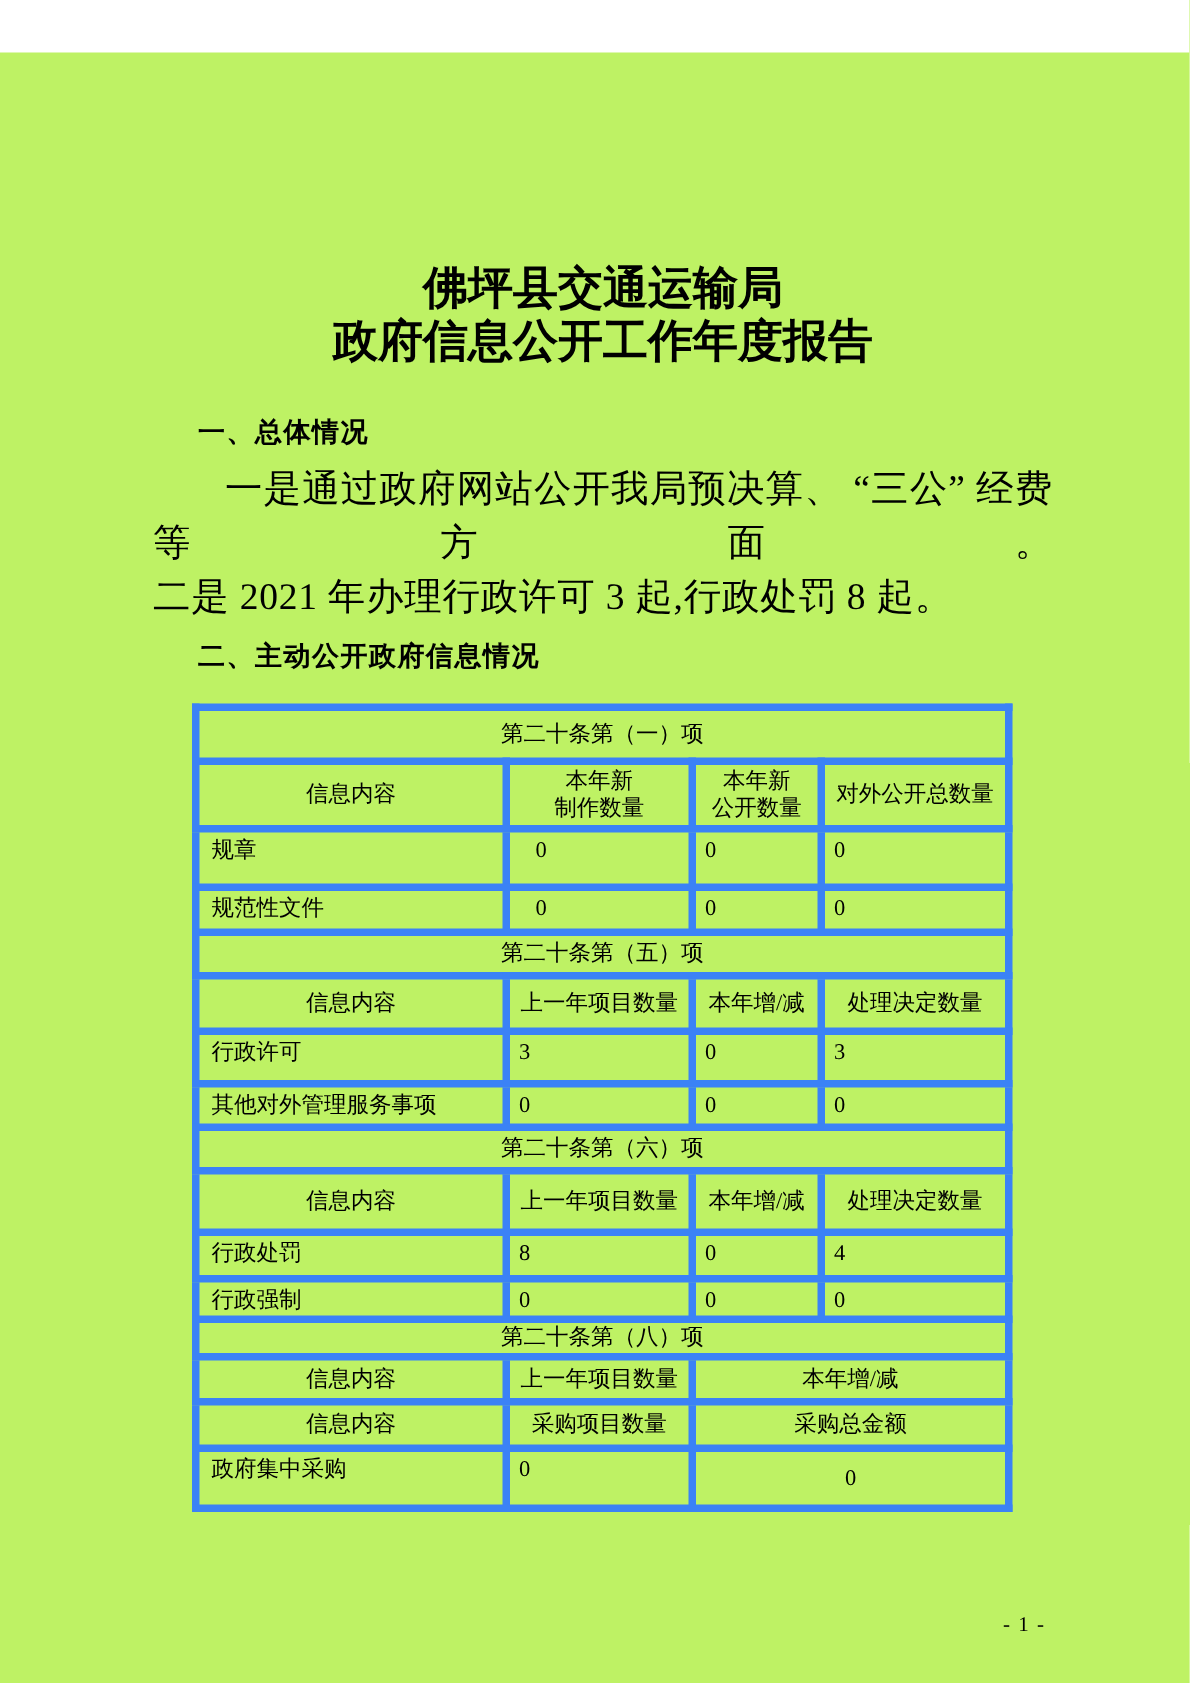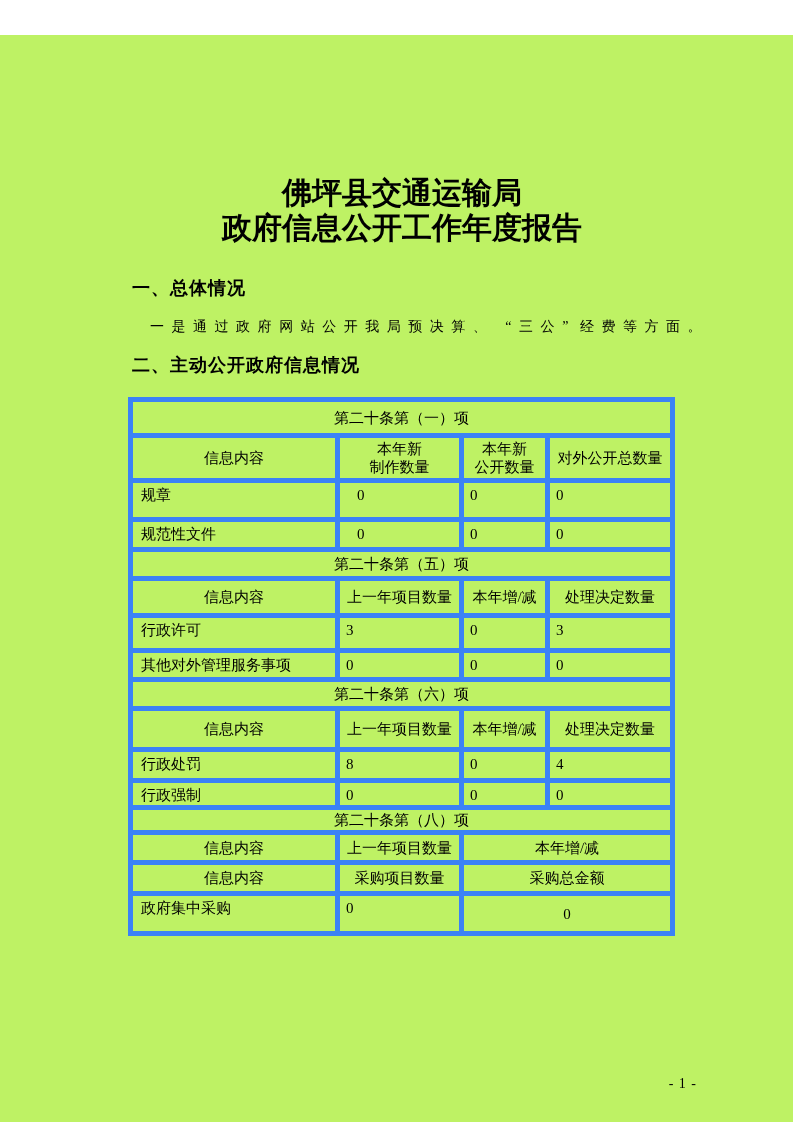--- a/index.html
+++ b/index.html
@@ -39,21 +39,21 @@
     font-weight: bold;
     font-size: 18px;
     line-height: 20px;
     letter-spacing: 1px;
   }
   .heading-overview { margin-top: 33px; }
   .heading-disclosure { margin-top: 10px; }
 
   .para {
     margin: 0;
-    font-size: 14px;
+    font-size: 25px;
     line-height: 36px;
     letter-spacing: 0.5px;
   }
   .para-first {
     margin-top: 11px;
     text-indent: 48px;
     text-align: justify;
     text-align-last: justify;
   }
 
@@ -101,20 +101,21 @@
   <div class="content">
 
     <h1 class="doc-title">
       <span class="title-line">佛坪县交通运输局</span>
       <span class="title-line">政府信息公开工作年度报告</span>
     </h1>
 
     <h2 class="section-heading heading-overview">一、总体情况</h2>
 
     <p class="para para-first">一是通过政府网站公开我局预决算、 “三公” 经费等方面。</p>
+    <p class="para para-second">二是 2021 年办理行政许可 3 起,行政处罚 8 起。</p>
 
     <h2 class="section-heading heading-disclosure">二、主动公开政府信息情况</h2>
 
     <table class="info-table">
       <colgroup>
         <col class="c1">
           <col class="c2">
           <col class="c3">
           <col class="c4">
       </colgroup>

